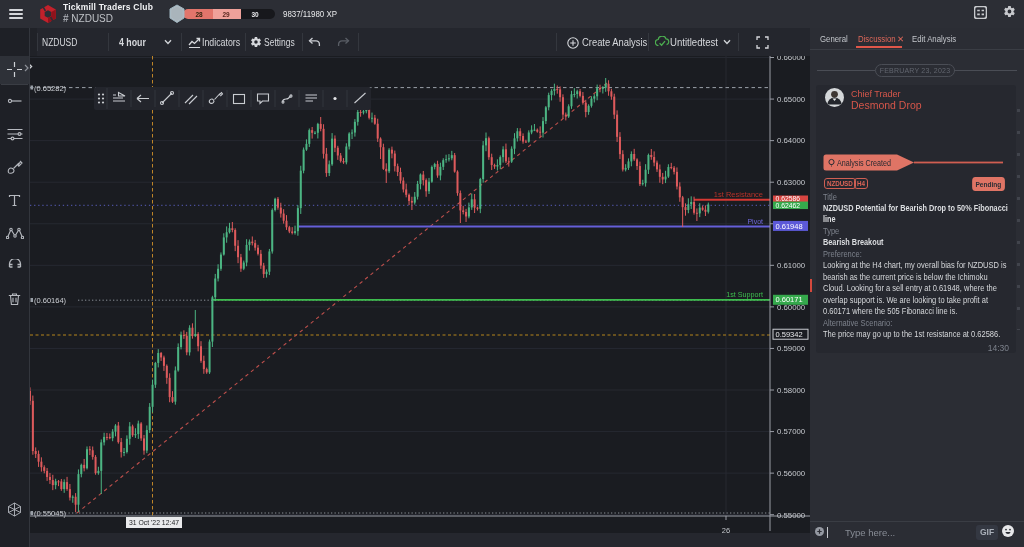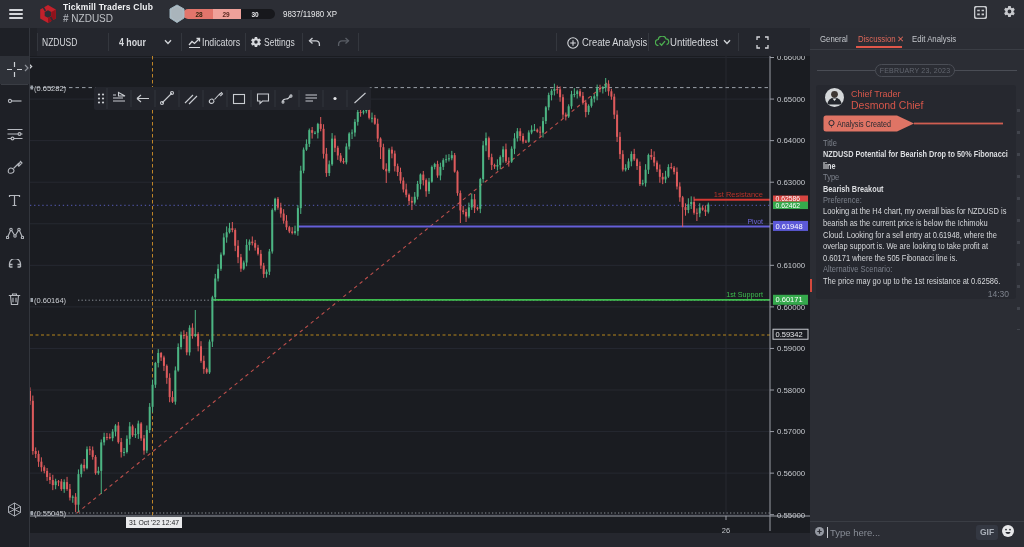--- a/index.html
+++ b/index.html
@@ -788,54 +788,59 @@
 
     <div id="card">
       <div style="position:relative;height:24px;">
         <svg class="abs" style="left:2px;top:0px" width="19" height="19" viewBox="0 0 19 19">
             <circle cx="9.5" cy="9.5" r="9.5" fill="#d4d7d9"></circle>
             <circle cx="9.5" cy="6.3" r="3.4" fill="#3e3733"></circle>
             <path d="M2.5 16.5 a7 7 0 0 1 14 0 Z" fill="#23262c"></path>
             <path d="M7.5 10.5 L9.5 13 L11.5 10.5" fill="#e8e9ea"></path>
           </svg>
         <div class="abs" style="left:28px;top:1px;color:#d5564a;font-size:9px;">Chief Trader</div>
-        <div class="abs" style="left:28px;top:11px;color:#d5564a;font-size:10.5px;">Desmond Chief</div>
+        <div class="abs" style="left:28px;top:11px;color:#d5564a;font-size:10.5px;">Desmond Drop</div>
       </div>
 
-      <div style="position:relative;height:26px;">
+      <div style="position:relative;height:26px;margin-top:39px;">
         <svg class="abs" style="left:0px;top:3px" width="186" height="18" viewBox="0 0 186 18">
           <path d="M3 0.5 H74 L91 8.5 L74 16.5 H3 a2.5 2.5 0 0 1 -2.5 -2.5 V3 a2.5 2.5 0 0 1 2.5-2.5 Z" fill="#df7465"></path>
           <rect x="91" y="7.6" width="89" height="1.8" fill="#d05e51"></rect>
           <circle cx="8.5" cy="8" r="2.6" stroke="#2b2d33" stroke-width="1" fill="none"></circle>
           <path d="M7.5 10.5 h2 M8 12 h1" stroke="#2b2d33" stroke-width="0.9"></path>
           <text x="14" y="11.8" font-size="9.5" fill="#262930" font-family="Liberation Sans" textLength="54" lengthAdjust="spacingAndGlyphs">Analysis Created</text>
         </svg>
       </div>
 
+      <div style="position:relative;height:14.5px;">
+        <div class="abs" style="left:1px;top:1px;border:1px solid #cf5f53;border-radius:3px;color:#db6356;font-size:6.3px;font-weight:bold;padding:1px 2px;letter-spacing:-0.1px;">NZDUSD</div>
+        <div class="abs" style="left:31px;top:1px;border:1px solid #cf5f53;border-radius:3px;color:#db6356;font-size:6.3px;font-weight:bold;padding:1px 2px;">H4</div>
+        <div class="abs" style="right:4px;top:0px;background:#df7465;border-radius:4px;color:#2b2e35;font-size:8px;font-weight:bold;padding:2.5px 4px;transform:scaleX(0.82);transform-origin:100% 50%;">Pending</div>
+      </div>
       <div class="glabel cond">Title</div>
       <div class="wtext cond">NZDUSD Potential for Bearish Drop to 50% Fibonacci line</div>
       <div class="glabel cond">Type</div>
       <div class="wtext cond">Bearish Breakout</div>
       <div class="glabel cond">Preference:</div>
       <div class="body-t cond">Looking at the H4 chart, my overall bias for NZDUSD is bearish as the current price is below the Ichimoku Cloud. Looking for a sell entry at 0.61948, where the overlap support is. We are looking to take profit at 0.60171 where the 505 Fibonacci line is.</div>
       <div class="glabel cond">Alternative Scenario:</div>
       <div class="body-t cond">The price may go up to the 1st resistance at 0.62586.</div>
       <div style="text-align:right;color:#7d828c;font-size:8.5px;margin-top:2px;">14:30</div>
     </div>
     <div class="abs" style="left:0;top:251px;width:2px;height:13px;background:#d4493d"></div>
     <div class="abs" style="left:207px;top:62px;width:3px;height:240px;background:repeating-linear-gradient(#2b2d34 0 19px,#41444c 19px 22px);"></div>
 
     <div class="abs" style="left:0;top:493px;width:214px;height:1px;background:#3a3d44"></div>
     <div class="abs" style="left:0;top:494px;width:214px;height:25px;background:#2b2d34;">
       <svg class="abs" style="left:5px;top:5px" width="9" height="9" viewBox="0 0 9 9">
           <circle cx="4.5" cy="4.5" r="4.5" fill="#9599a2"></circle>
           <path d="M4.5 2.3 V6.7 M2.3 4.5 H6.7" stroke="#2b2d34" stroke-width="1.2"></path>
         </svg>
       <div class="abs" style="left:17px;top:4.5px;width:1px;height:11px;background:#c7c9ce"></div>
-      <div class="abs" style="left:20px;top:5px;color:#888d96;font-size:9.5px;">Type here...</div>
+      <div class="abs" style="left:35px;top:5px;color:#888d96;font-size:9.5px;">Type here...</div>
       <div class="abs" style="left:166px;top:2.5px;background:#343842;border-radius:3px;color:#aab0b9;font-size:8.5px;font-weight:bold;padding:2.5px 4px;">GIF</div>
       <svg class="abs" style="left:192px;top:3px" width="12" height="12" viewBox="0 0 12 12">
           <circle cx="6" cy="6" r="6" fill="#e6e7e9"></circle>
           <circle cx="4" cy="4.6" r="0.9" fill="#2b2d34"></circle>
           <circle cx="8" cy="4.6" r="0.9" fill="#2b2d34"></circle>
           <path d="M3.4 7 a2.7 2.7 0 0 0 5.2 0 Z" fill="#2b2d34"></path>
         </svg>
     </div>
   </div>
 </div>

